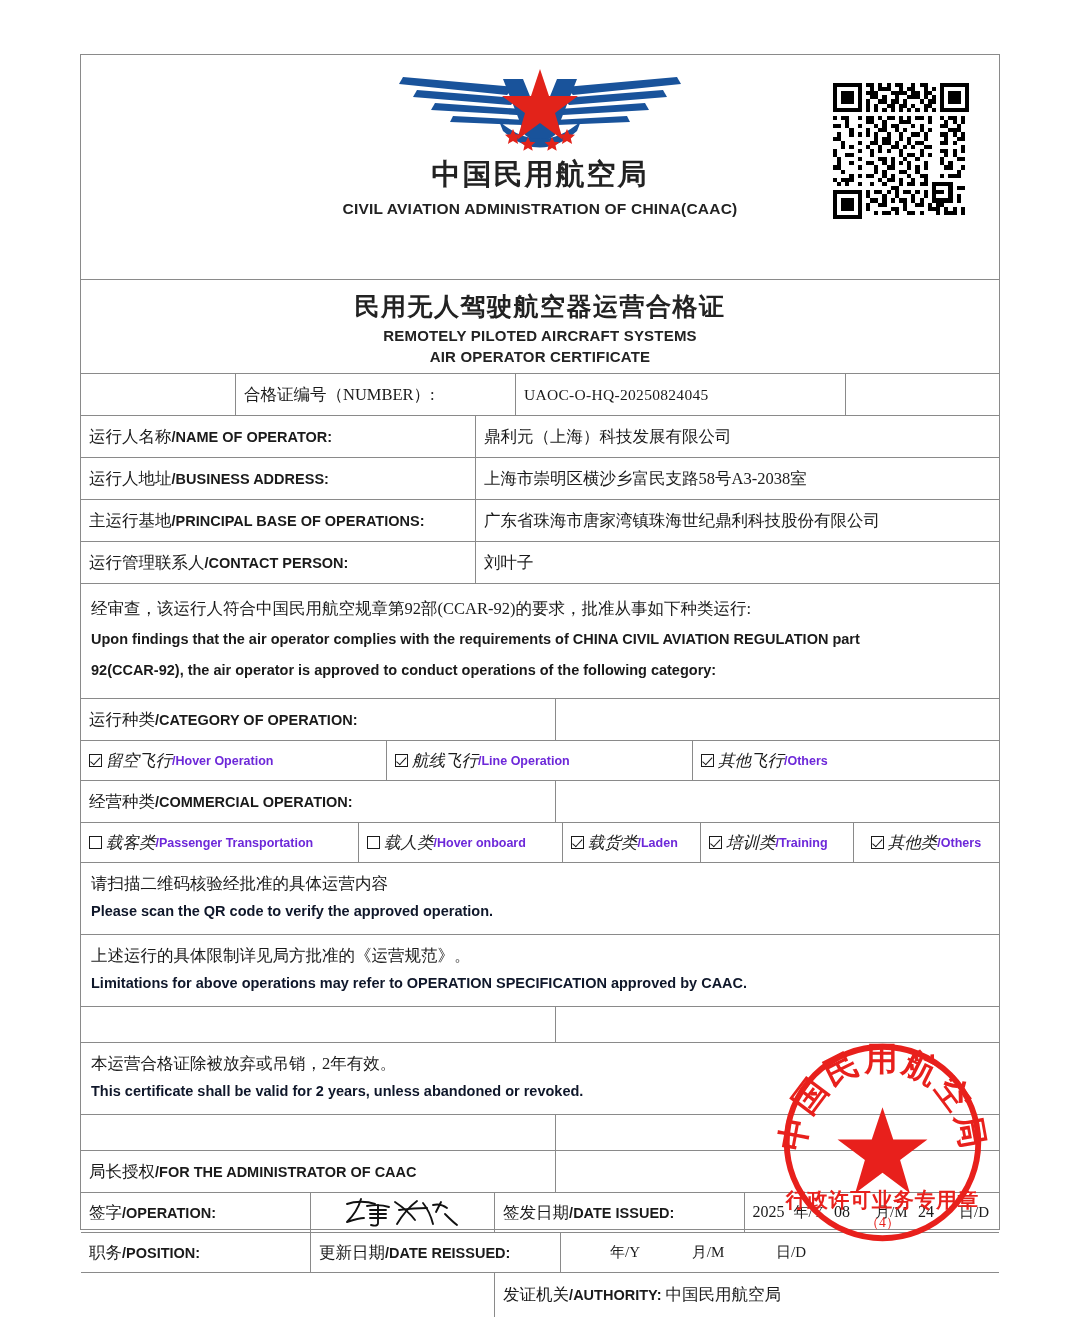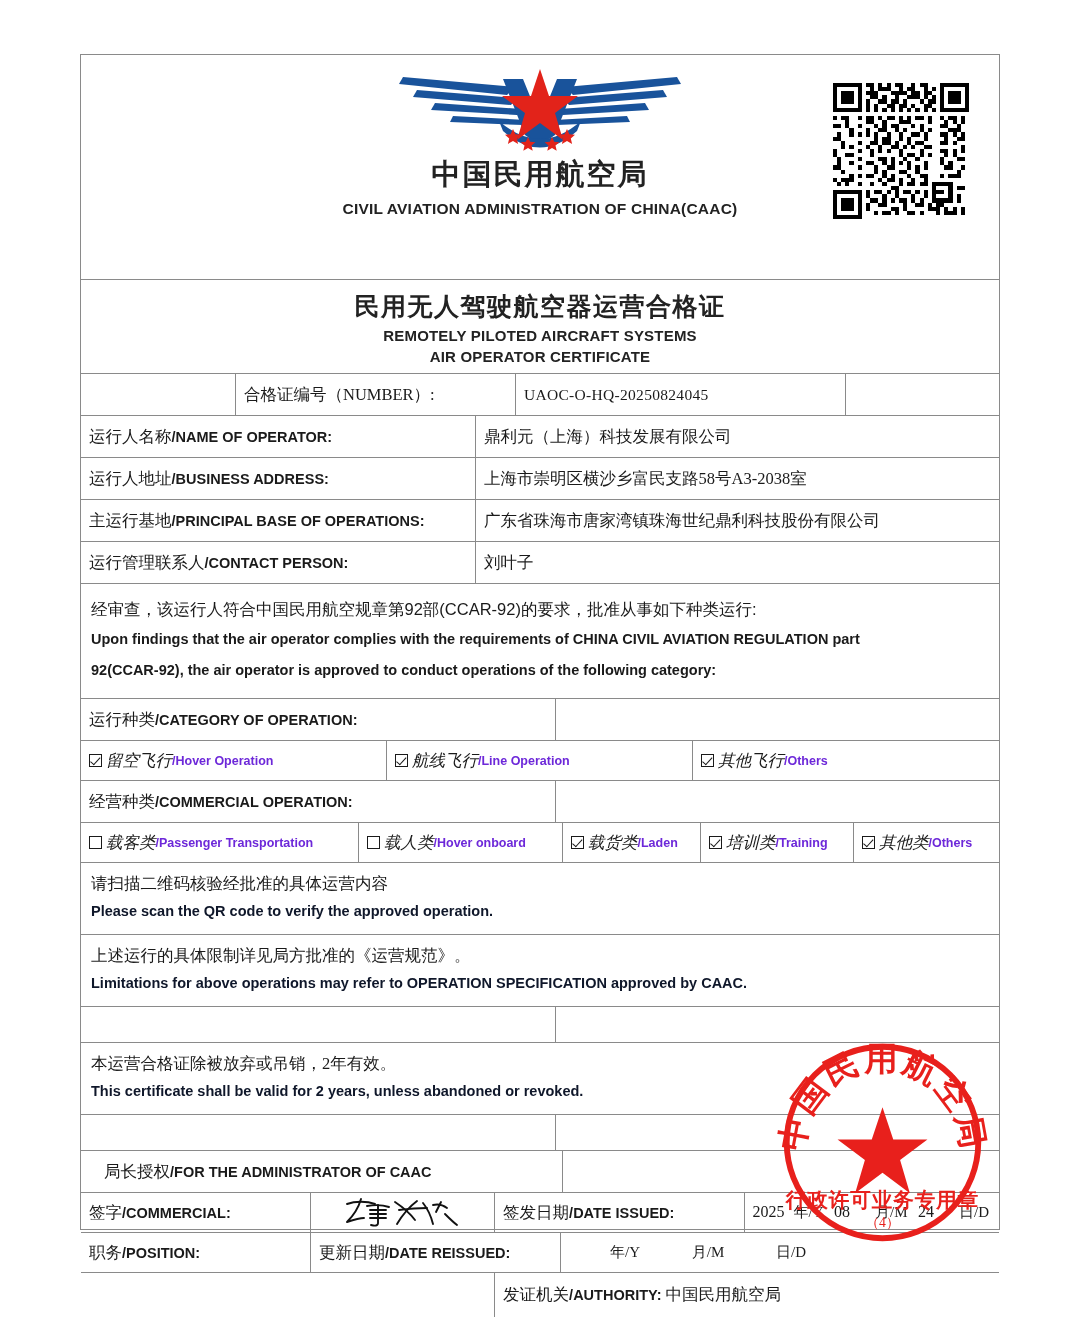--- a/index.html
+++ b/index.html
@@ -143,21 +143,21 @@
   .field-lbl { width: 395px; }
   .field-val { width: 523px; border-right: none; }
 
   
   .para-row {
     display: block;
     padding: 10px 10px 12px 10px;
     border-bottom: 1.2px solid #8a8a8a;
   }
   .para-cn {
-    font-family: Liberation Sans, sans-serif;
+    font-family: Liberation Serif, serif;
     font-size: 16.5px;
     line-height: 30px;
     color: #1a1a1a;
   }
   .para-en {
     font-size: 14.5px;
     font-weight: 600;
     line-height: 31px;
     color: #1a1a1a;
     text-align: justify;
@@ -209,21 +209,21 @@
     font-weight: 600;
     color: #6d28d9;
   }
   .op3 > .cell { width: 306.7px; }
   .op3 > .cell:last-child { border-right: none; }
 
   .com5 > .cell:nth-child(1) { width: 278px; }
   .com5 > .cell:nth-child(2) { width: 204px; }
   .com5 > .cell:nth-child(3) { width: 138px; }
   .com5 > .cell:nth-child(4) { width: 153px; }
-  .com5 > .cell:nth-child(5) { width: 144px; border-right: none; }
+  .com5 > .cell:nth-child(5) { width: 144px; border-right: none; justify-content: center; }
 
   
   .note-row {
     display: block;
     padding: 7px 10px 9px 10px;
     border-bottom: 1.2px solid #8a8a8a;
   }
   .note-cn {
     font-family: "Liberation Serif", serif;
     font-size: 16.5px;
@@ -237,21 +237,21 @@
     color: #0f172a;
   }
 
   
   .empty-row { height: 36px; }
   .empty-c1 { width: 475px; }
   .empty-c2 { width: 443px; border-right: none; }
 
   
   .admin-row { height: 42px; }
-  .admin-c1 { width: 475px; margin-left: 15px; }
+  .admin-c1 { width: 475px; }
   .admin-c2 { width: 443px; border-right: none; }
 
   
   .sig-row { height: 40px; }
   .sig-c1 { width: 230px; }
   .sig-c2 { width: 185px; justify-content: center; }
   .sig-c3 { width: 250px; }
   .sig-c4 { width: 255px; border-right: none; }
 
   .sig-img { width: 130px; height: 34px; display: block; }
@@ -717,21 +717,21 @@
 
   <div class="row admin-row">
     <div class="cell admin-c1">
       <span class="lbl"><span>局长授权</span><span class="en">/FOR THE ADMINISTRATOR OF CAAC</span></span>
     </div>
     <div class="cell admin-c2"></div>
   </div>
 
   <div class="row sig-row">
     <div class="cell sig-c1">
-      <span class="lbl"><span>签字</span><span class="en">/COMMERCIAL:</span></span>
+      <span class="lbl"><span>签字</span><span class="en">/OPERATION:</span></span>
     </div>
     <div class="cell sig-c2">
       <svg class="sig-img" viewBox="0 0 130 34">
         <g fill="none" stroke="#111" stroke-width="1.9" stroke-linecap="round" stroke-linejoin="round">
           <path d="M10 8 C18 5, 30 5, 38 8"></path>
           <path d="M24 3 C22 10, 18 18, 10 26 C16 24, 22 22, 27 22"></path>
           <path d="M30 10 C36 9, 46 9, 52 11"></path>
           <path d="M33 14 L49 14 M33 18 L49 18 M33 22 L49 22"></path>
           <path d="M41 9 L41 27 C41 30, 38 30, 34 29"></path>
           <path d="M58 6 C64 10, 72 16, 78 24"></path>

